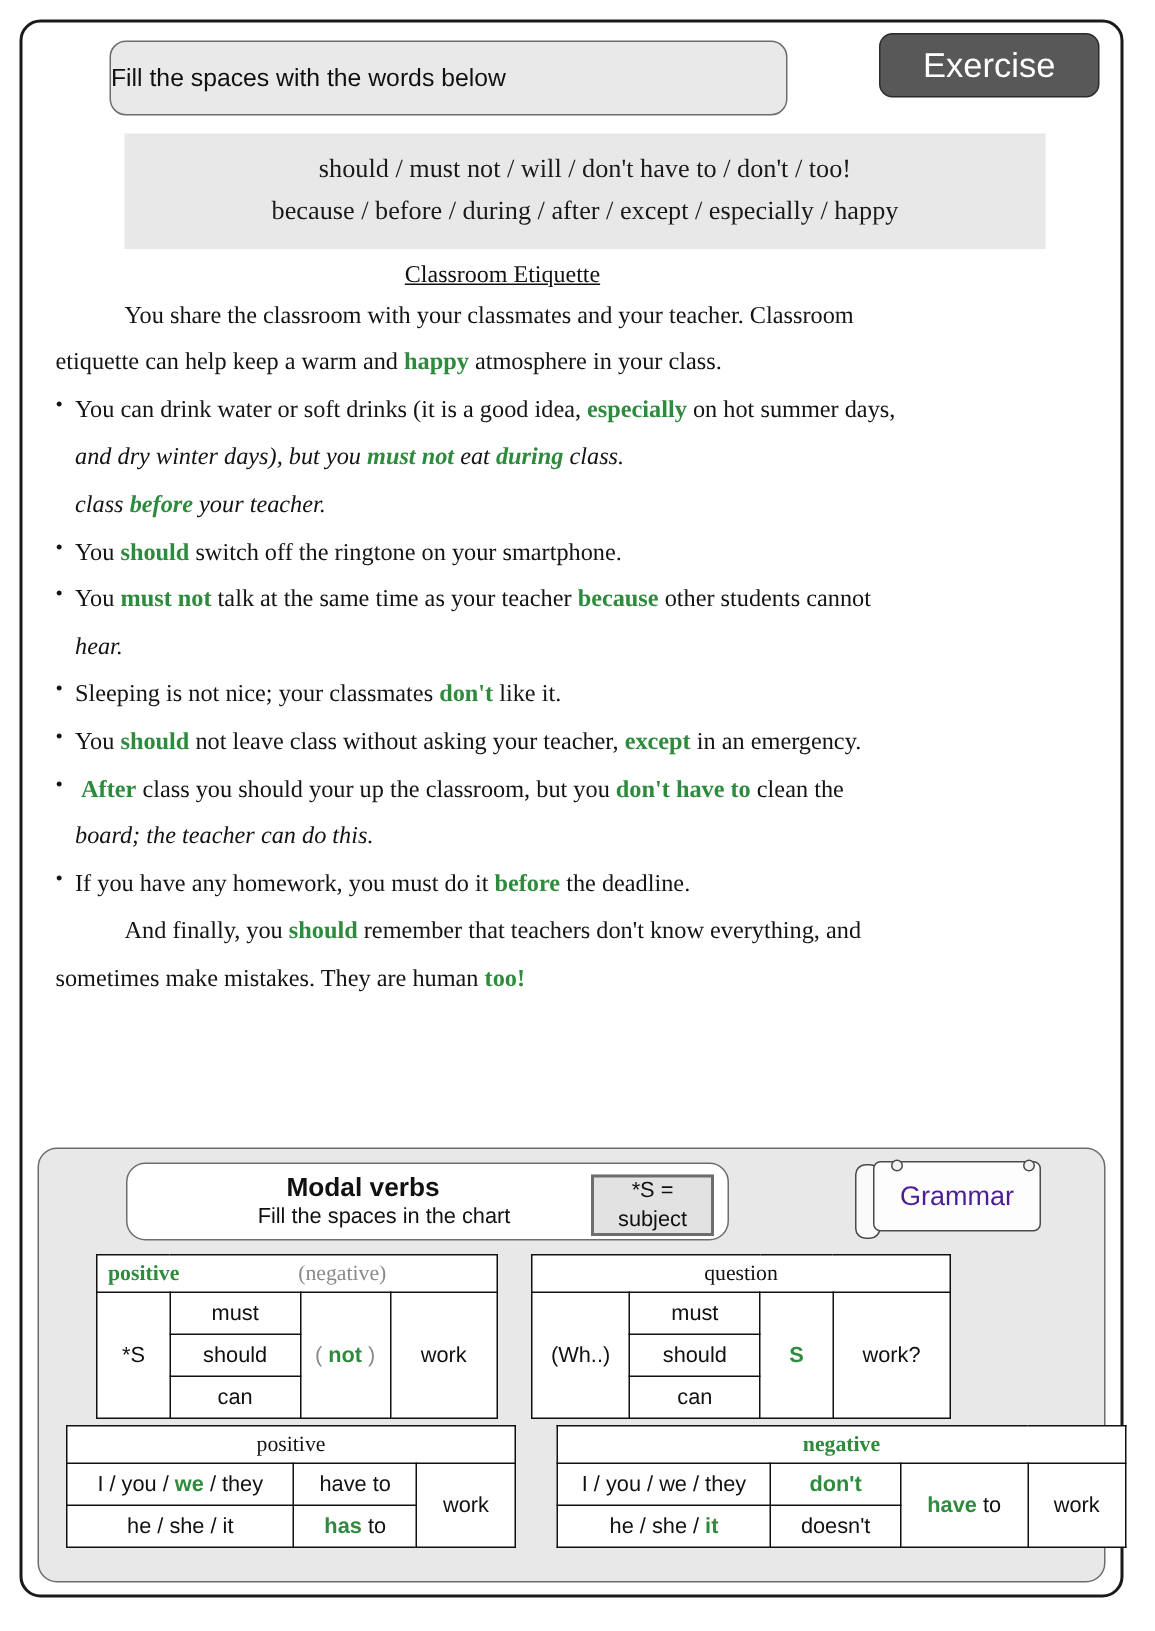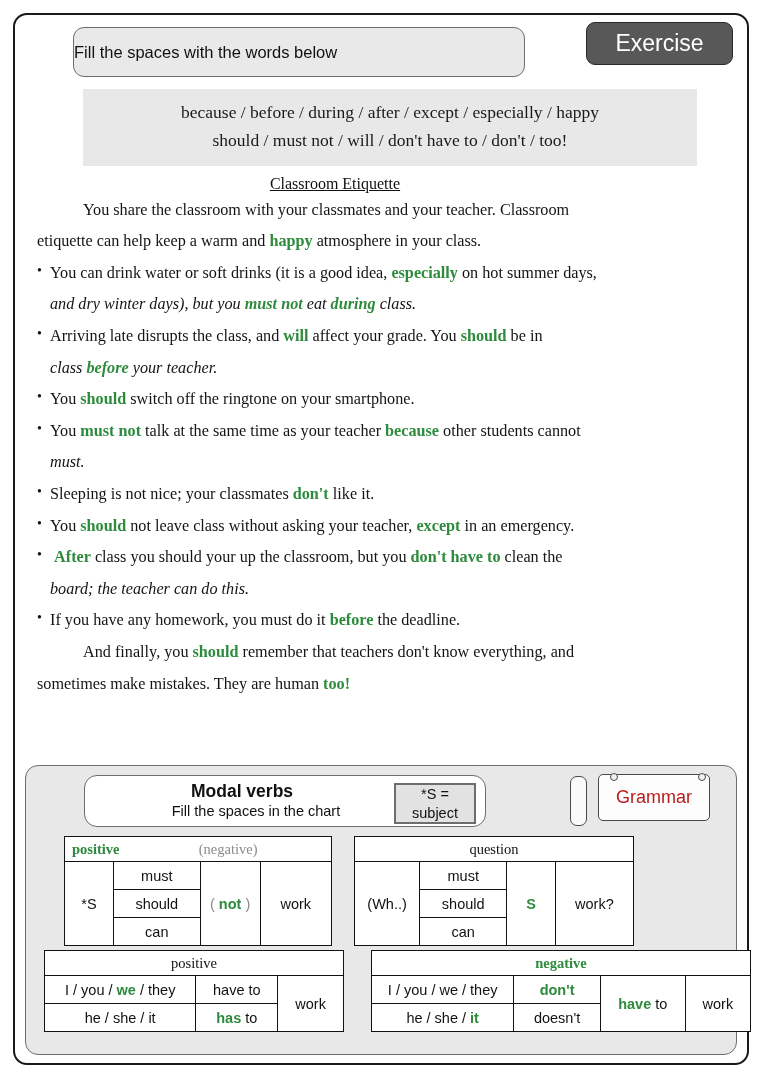--- a/index.html
+++ b/index.html
@@ -108,28 +108,28 @@
     border:2px solid #6d6d6d;
     display:flex;flex-direction:column;align-items:center;justify-content:center;
     font-family:"Liberation Sans", sans-serif;
     font-size:14.5px;color:#111;line-height:1.25;
   }
   .scroll{
     position:absolute;right:44px;top:8px;
     width:122px;height:45px;
   }
   .scroll-paper{
-    position:absolute;left:28px;top:0;
+    position:absolute;left:12px;top:0;
     width:110px;height:45px;
     background:#fdfdfd;
     border:1.5px solid #4a4a4a;
     border-radius:5px;
     display:flex;align-items:center;justify-content:center;
     font-family:"Liberation Sans", sans-serif;
-    font-size:18px;color:#b91c1c;
+    font-size:18px;color:#4c1d95;
   }
   .scroll-roll{
     position:absolute;left:0px;top:2px;
     width:15px;height:48px;
     background:#fafafa;
     border:1.5px solid #4a4a4a;
     border-radius:7px;
   }
   .pin{
     position:absolute;width:6px;height:6px;
@@ -171,41 +171,40 @@
   <div class="ex-head">
     <div class="title-box">
       <span>Fill the spaces with the words below</span>
     </div>
     <div class="ex-badge">
       <span>Exercise</span>
     </div>
   </div>
 
   <div class="wordbank">
+    <div>should   /   must not   /   will   /   don't have to   /   don't   /   too!</div>
     <div>because  /  before  /  during  /  after  /  except  /  especially  / happy</div>
-    <div>should   /   must not   /   will   /   don't have to   /   don't   /   too!</div>
   </div>
 
   <div class="etq-title">Classroom Etiquette</div>
 
   <div class="body">
 
     <div class="para"><span>You share the classroom with your classmates and your teacher. Classroom</span></div>
     <div><span>etiquette can help keep a warm and </span><span class="g">happy</span><span> atmosphere in your class.</span></div>
 
     <div class="bul"><span>You can drink water or soft drinks (it is a good idea, </span><span class="g">especially</span><span> on hot summer days,</span></div>
     <div class="cont"><span>and dry winter days), but you </span><span class="g">must not</span><span> eat </span><span class="g">during</span><span> class.</span></div>
 
-    <div class="bul"><span>Arriving late disrupts the class, and </span><span class="g">will</span><span> affect your grade. You </span><span class="g">should</span><span> be in</span></div>
     <div class="cont"><span>class </span><span class="g">before</span><span> your teacher.</span></div>
 
     <div class="bul"><span>You </span><span class="g">should</span><span> switch off the ringtone on your smartphone.</span></div>
 
     <div class="bul"><span>You </span><span class="g">must not</span><span> talk at the same time as your teacher </span><span class="g">because</span><span> other students cannot</span></div>
-    <div class="cont">must.</div>
+    <div class="cont">hear.</div>
 
     <div class="bul"><span>Sleeping is not nice; your classmates </span><span class="g">don't</span><span> like it.</span></div>
 
     <div class="bul"><span>You </span><span class="g">should</span><span> not leave class without asking your teacher, </span><span class="g">except</span><span> in an emergency.</span></div>
 
     <div class="bul"><span>&nbsp;</span><span class="g">After</span><span> class you should your up the classroom, but you </span><span class="g">don't have to</span><span> clean the</span></div>
     <div class="cont">board; the teacher can do this.</div>
 
     <div class="bul"><span>If you have any homework, you must do it </span><span class="g">before</span><span> the deadline.</span></div>
 

